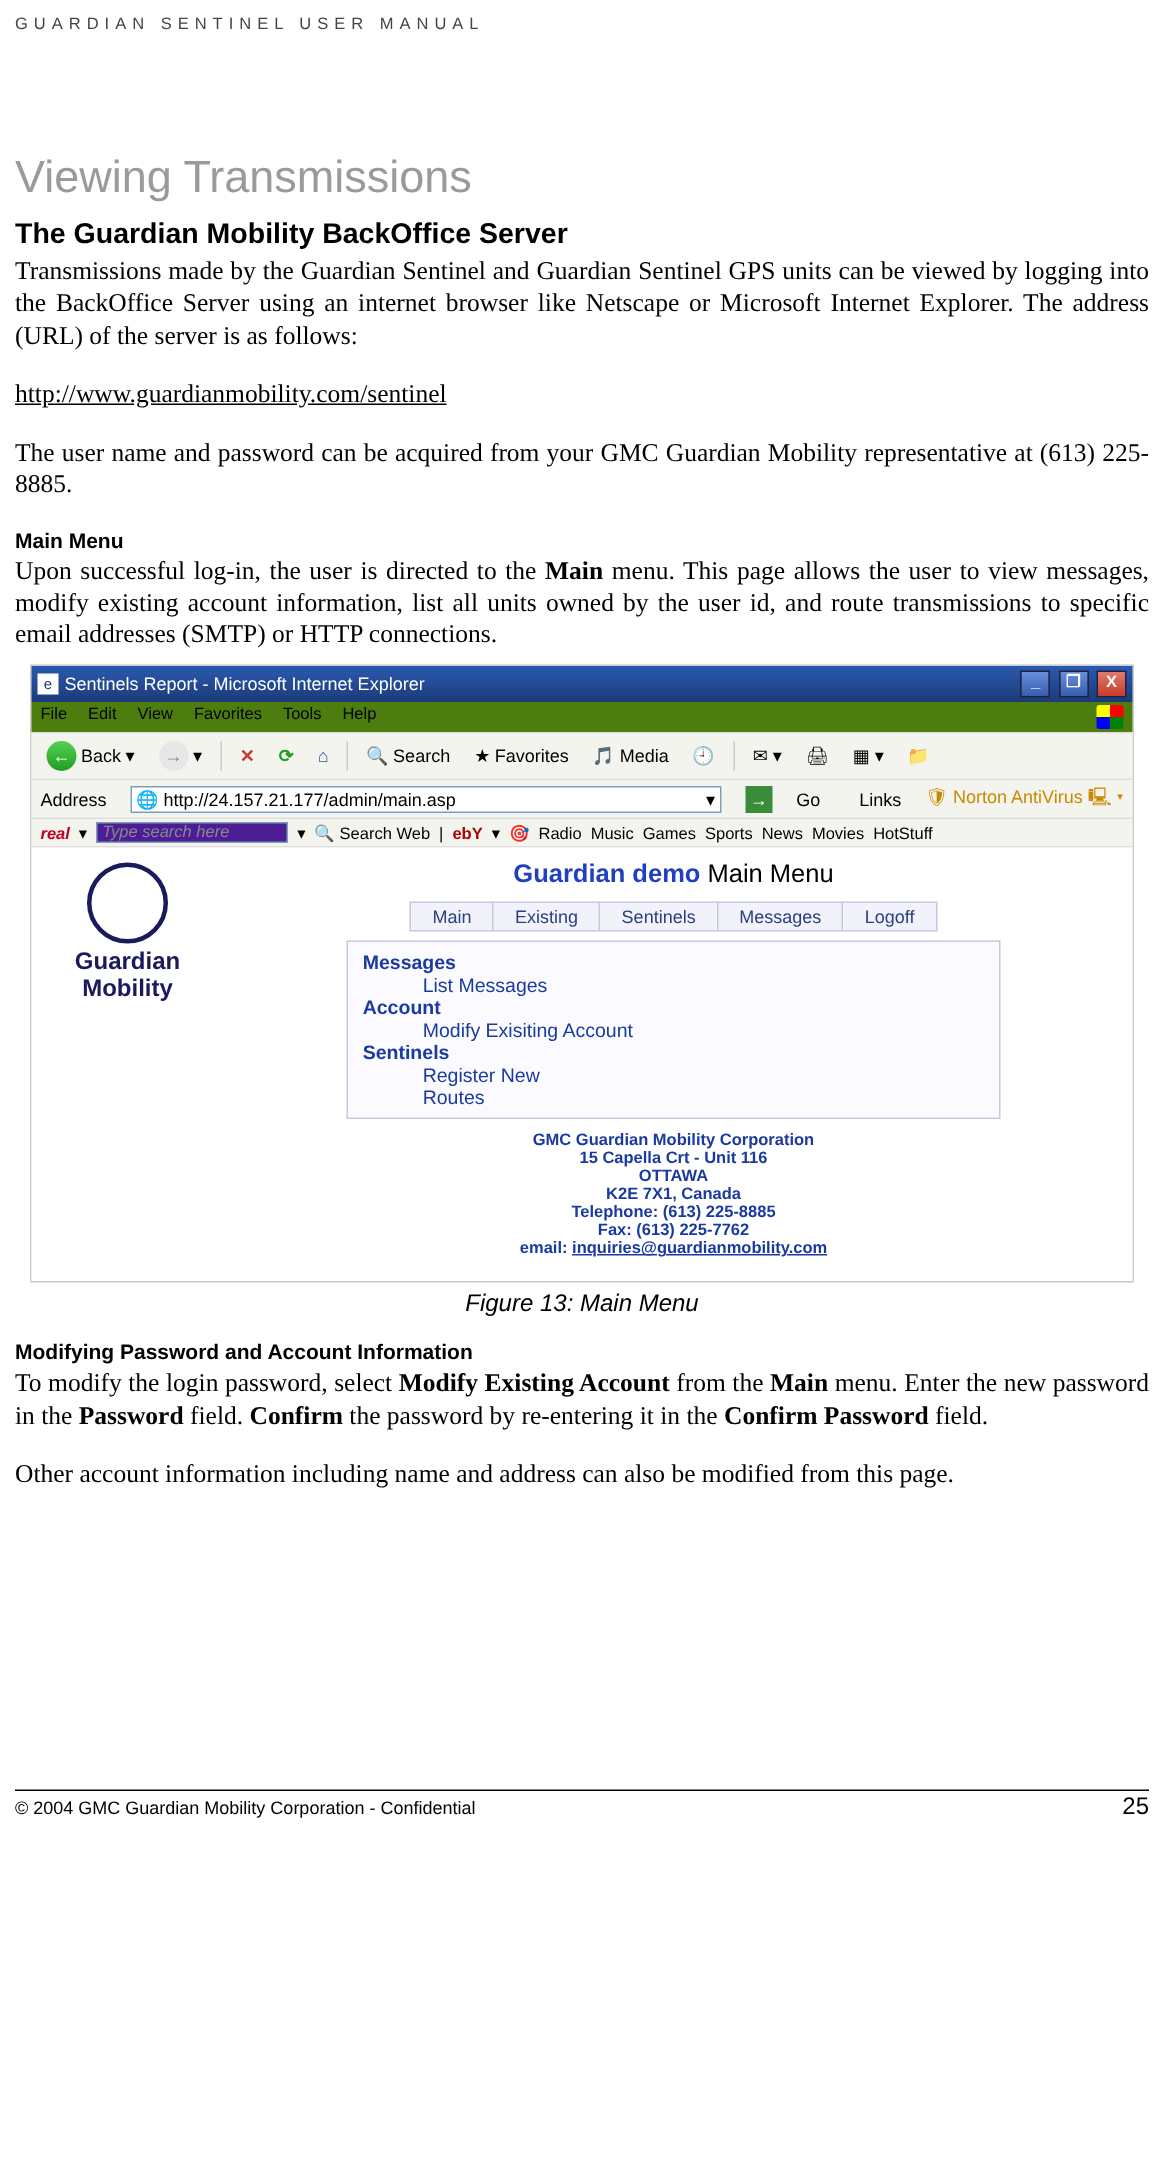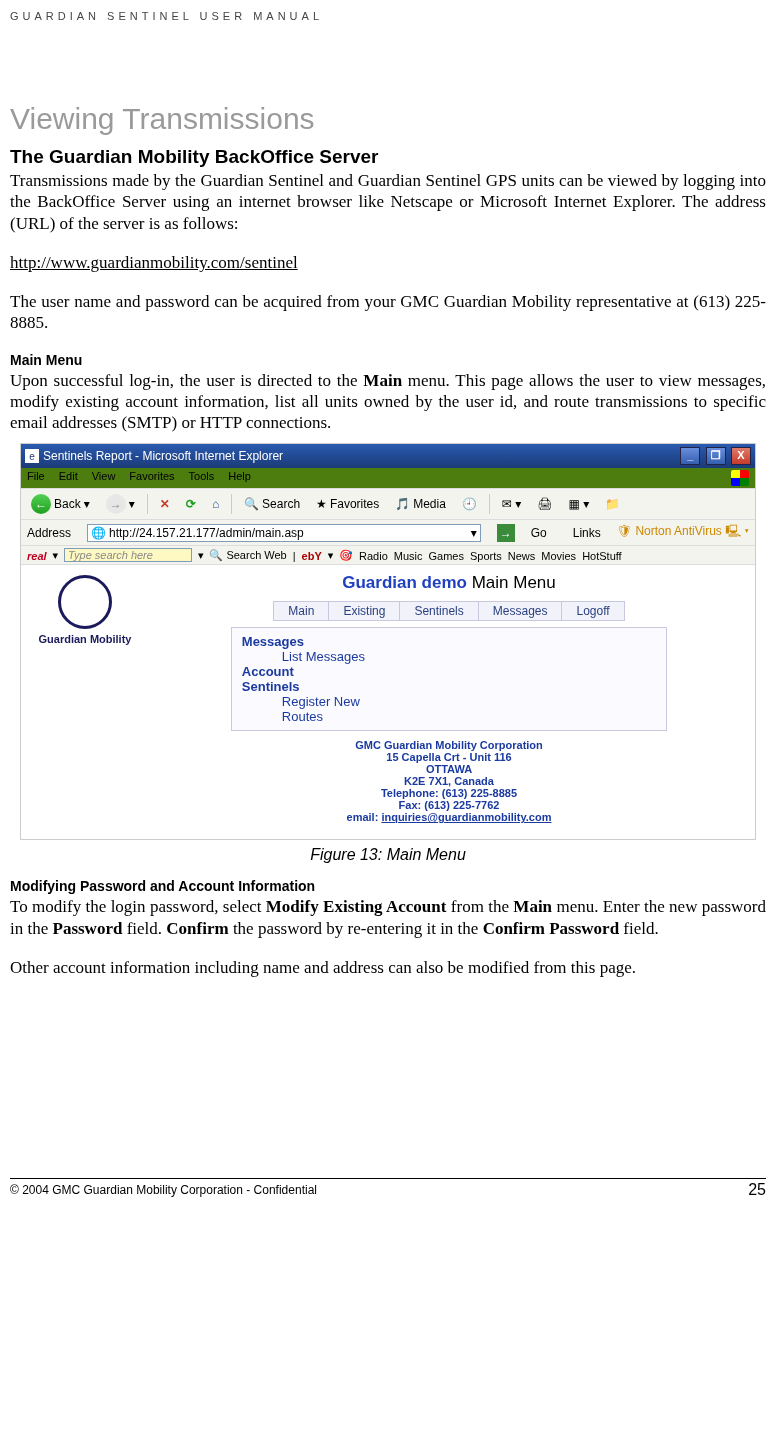--- a/index.html
+++ b/index.html
@@ -156,37 +156,37 @@
     width:18px;height:18px;background:#3a8b3a;color:#fff;
     display:flex;align-items:center;justify-content:center;
   }
   .tinybar {
     display:flex;align-items:flex-end;gap:6px;
     padding:2px 6px;background:#f4f4ef;
     border-bottom:1px solid #ddd;
     font-size:11px;
   }
   .tinyinput {
-    background:#fef9c3;border:1px solid #7f9db9;padding:0 3px;
+    background:#4c1d95;border:1px solid #7f9db9;padding:0 3px;
     color:#888; font-style:italic;
     width:120px;
   }
   .content-area {
     display:flex;
     background:#fff;
   }
   .logo-cell {
     width:120px;text-align:center;padding:10px 4px;
     font-family: Arial, sans-serif;
   }
   .logo-swirl {
     width:48px;height:48px;border:3px solid #1a1a5c;border-radius:50%;
     margin:0 auto 4px; position:relative;
   }
-  .logo-text { font-weight:bold; color:#1a1a5c; font-size:11px;}
+  .logo-text { font-weight:bold; color:#1a1a5c; font-size:16px;}
   .main-cell { flex:1; padding:8px 10px 8px 4px; }
   .page-title-line { text-align:center; font-size:17px; margin-bottom:8px; }
   .page-title-line .demo { color:#2040c0; font-weight:bold; }
   .tabs {
     display:flex; justify-content:center; gap:0;
     border:1px solid #c8c8e0; background:#f2f2fb; font-size:12px;
     margin:0 auto 6px; width:fit-content;
   }
   .tabs span { padding:2px 14px; border-right:1px solid #c8c8e0; color:#2a4080; }
   .tabs span:last-child { border-right:none; }
@@ -335,20 +335,21 @@
           <span>Main</span>
           <span>Existing</span>
           <span>Sentinels</span>
           <span>Messages</span>
           <span>Logoff</span>
         </div>
         <div class="menu-box">
           <div class="cat">Messages</div>
           <div class="item">List Messages</div>
           <div class="cat">Account</div>
+          <div class="item">Modify Exisiting Account</div>
           <div class="cat">Sentinels</div>
           <div class="item">Register New</div>
           <div class="item">Routes</div>
         </div>
         <div class="footer-co">
           <div>GMC Guardian Mobility Corporation</div>
           <div>15 Capella Crt - Unit 116</div>
           <div>OTTAWA</div>
           <div>K2E 7X1, Canada</div>
           <div>Telephone: (613) 225-8885</div>

